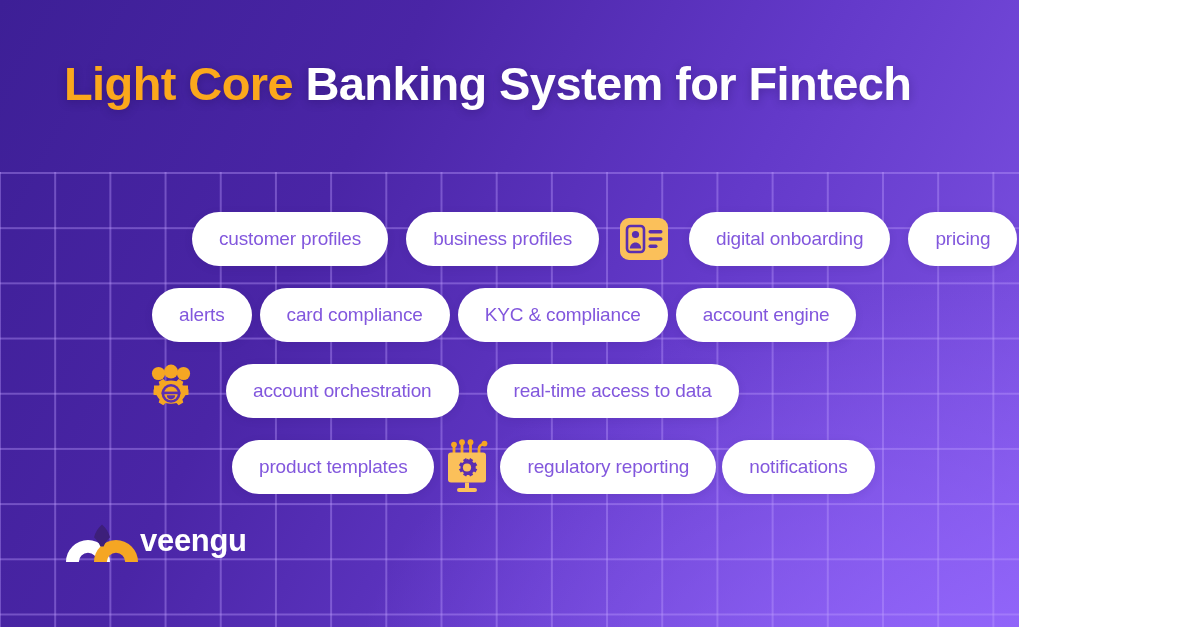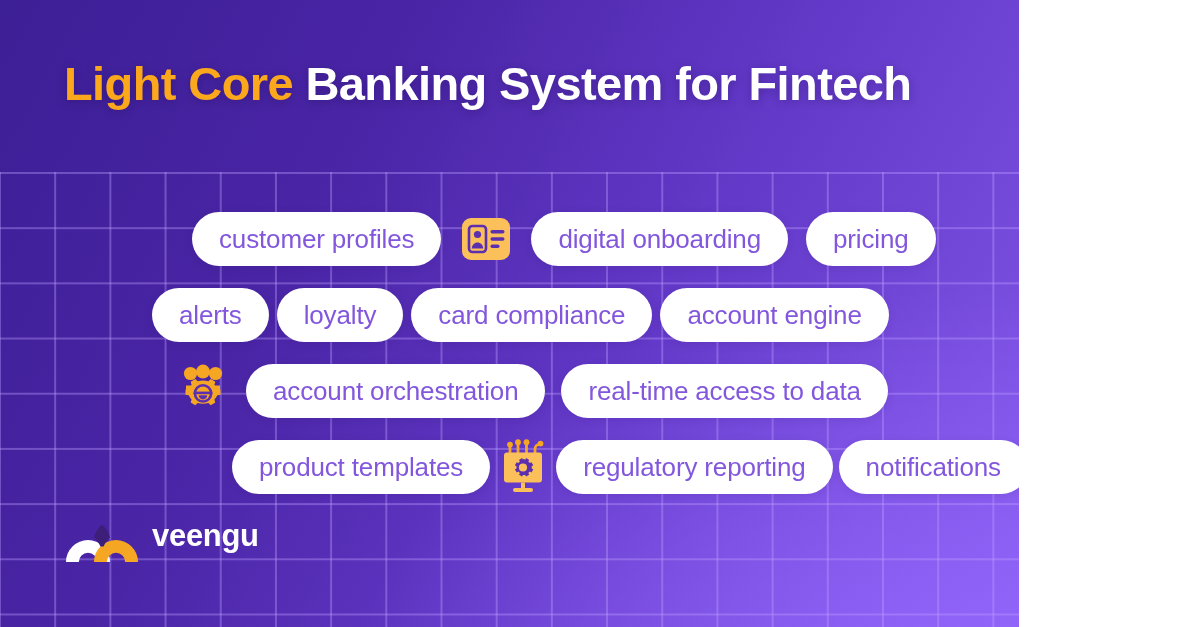--- a/index.html
+++ b/index.html
@@ -47,55 +47,54 @@
 
   
   .row{
     position:absolute;
     display:flex;
     align-items:center;
     height:54px;
   }
   #row1{ left:192px; top:212px; gap:18px; }
   #row2{ left:152px; top:288px; gap:8px; }
-  #row3{ left:176px; top:364px; gap:16px; }
+  #row3{ left:144px; top:364px; gap:28px; }
   #row4{ left:232px; top:440px; gap:6px; }
 
   .pill{
     display:flex;
     align-items:center;
     justify-content:center;
     height:54px;
     padding:0 27px;
     border-radius:27px;
     background:#ffffff;
     color:#8257dd;
-    font-size:26px;
+    font-size:19px;
     font-weight:500;
     letter-spacing:-0.15px;
     white-space:nowrap;
     box-shadow:0 2px 8px rgba(40,10,90,0.10);
   }
 
   .icon-slot{
     display:flex;
     align-items:center;
     justify-content:center;
     width:54px; height:54px;
     flex:0 0 auto;
   }
   .icon-slot svg{ display:block; }
 
   
   #logo{
     position:absolute;
     left:64px; top:518px;
     display:flex;
-    align-items:flex-start;
-    gap:12px;
+    align-items:center;
   }
   #logo-mark{ display:block; }
   #logo-text{
     font-size:31px;
     font-weight:bold;
     color:#ffffff;
     letter-spacing:-0.3px;
   }
 </style>
 </head>
@@ -104,39 +103,40 @@
 <div id="canvas">
 
   <div id="grid"></div>
 
   <h1 id="title">
     <span class="hl">Light Core</span><span> Banking System for Fintech</span>
   </h1>
 
   <div class="row" id="row1">
     <div class="pill">customer profiles</div>
+    <div class="pill">business profiles</div>
     <div class="icon-slot">
       <svg width="50" height="44" viewBox="0 0 50 44" aria-hidden="true">
         <rect x="1" y="1" width="48" height="42" rx="9" fill="#fbc05a"></rect>
         <rect x="8" y="9" width="17" height="26" rx="3.5" fill="none" stroke="#5b2fb0" stroke-width="2.6"></rect>
         <circle cx="16.5" cy="17.5" r="3.6" fill="#5b2fb0"></circle>
         <path d="M10.8 31.5c0-3.4 2.6-6 5.7-6s5.7 2.6 5.7 6z" fill="#5b2fb0"></path>
         <rect x="29.5" y="13" width="14" height="3.4" rx="1.7" fill="#5b2fb0"></rect>
         <rect x="29.5" y="20.3" width="14" height="3.4" rx="1.7" fill="#5b2fb0"></rect>
         <rect x="29.5" y="27.6" width="9" height="3.4" rx="1.7" fill="#5b2fb0"></rect>
       </svg>
     </div>
     <div class="pill">digital onboarding</div>
     <div class="pill">pricing</div>
   </div>
 
   <div class="row" id="row2">
     <div class="pill">alerts</div>
-    <div class="pill">loyalty</div>
     <div class="pill">card compliance</div>
+    <div class="pill">KYC &amp; compliance</div>
     <div class="pill">account engine</div>
   </div>
 
   <div class="row" id="row3">
     <div class="icon-slot">
       <svg width="54" height="54" viewBox="0 0 54 54" aria-hidden="true">
         <circle cx="14.5" cy="9.5" r="6.6" fill="#f5a623"></circle>
         <circle cx="27" cy="7.6" r="7" fill="#f5a623"></circle>
         <circle cx="39.5" cy="9.5" r="6.6" fill="#f5a623"></circle>
         <path d="M10 21.5h34v9H10z" fill="#f5a623"></path>

